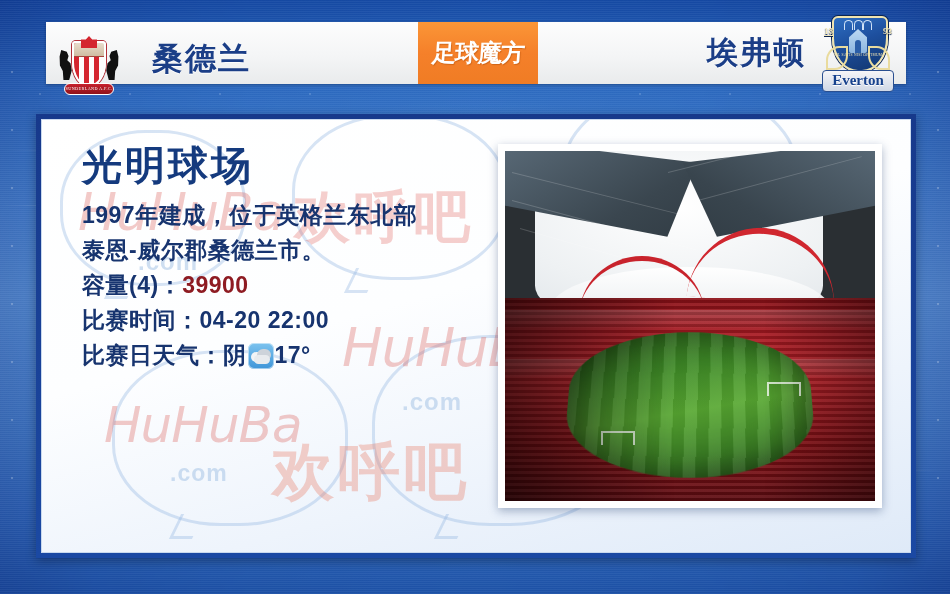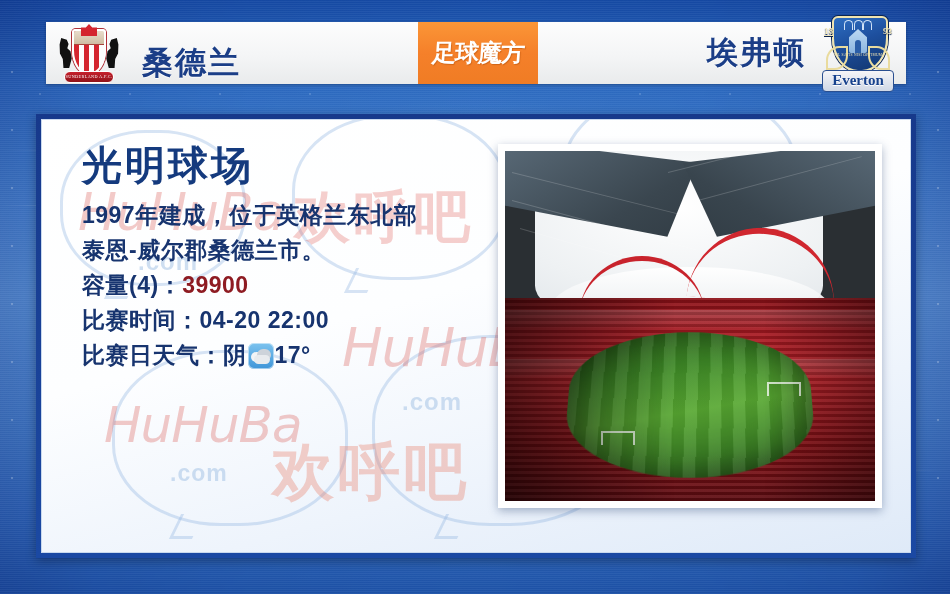--- a/index.html
+++ b/index.html
@@ -31,21 +31,21 @@
   .bg-streak{position:absolute;height:1px;background:linear-gradient(90deg,rgba(255,255,255,0),rgba(255,255,255,.5),rgba(255,255,255,0));opacity:.5;}
 
   
   .header{position:absolute;left:46px;top:22px;width:860px;height:62px;
     background:linear-gradient(180deg,#fdfdfd 0%,#f4f5f6 55%,#e9ebec 100%);
     box-shadow:0 1px 3px rgba(0,0,0,.25);}
   .team-name{
     font-size:31px;font-weight:bold;color:#1b3e87;letter-spacing:2px;
     text-shadow:0 1px 0 rgba(255,255,255,.8);
   }
-  .home-block{position:absolute;left:12px;top:0;height:62px;display:flex;align-items:flex-end;gap:22px;}
+  .home-block{position:absolute;left:12px;top:16px;height:62px;display:flex;align-items:flex-start;gap:32px;}
   .away-block{position:absolute;right:12px;top:0;height:62px;display:flex;align-items:center;gap:16px;}
   .center-logo{position:absolute;left:372px;top:0;width:120px;height:62px;
     background:linear-gradient(180deg,#fb9637 0%,#f5802a 50%,#f07c24 100%);
     display:flex;align-items:center;justify-content:center;}
   .center-logo span{color:#fff;font-size:24px;font-weight:bold;letter-spacing:-1px;
     text-shadow:1px 1px 1px rgba(180,80,10,.55);transform:skewX(-4deg);}
 
   
   .crest-sun{position:relative;width:62px;height:58px;}
   .crest-sun .shieldwrap{position:absolute;left:14px;top:3px;width:34px;height:46px;}

